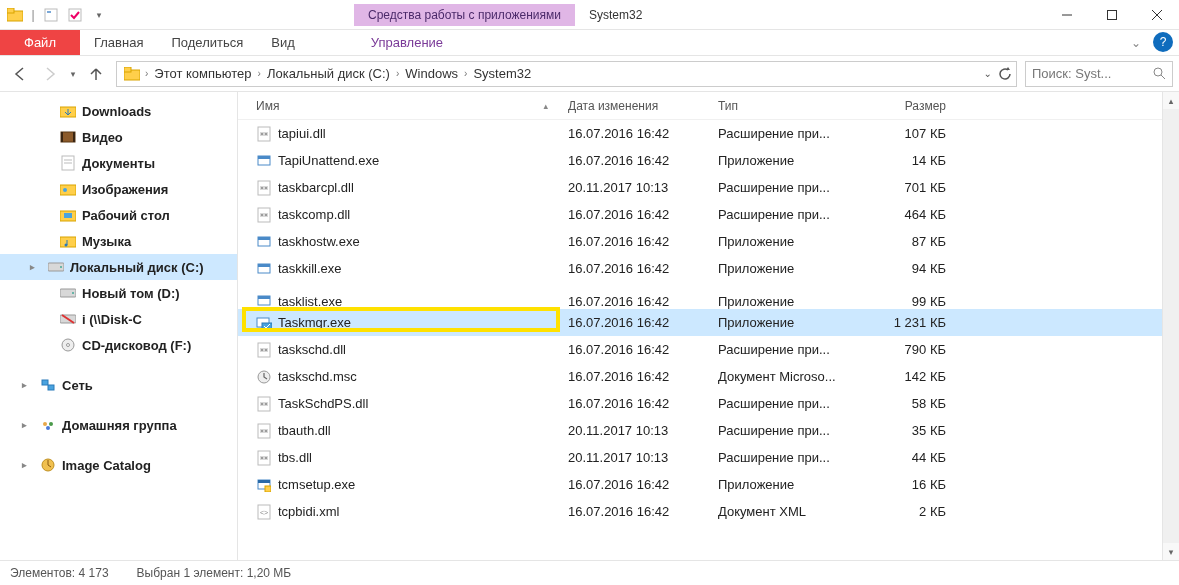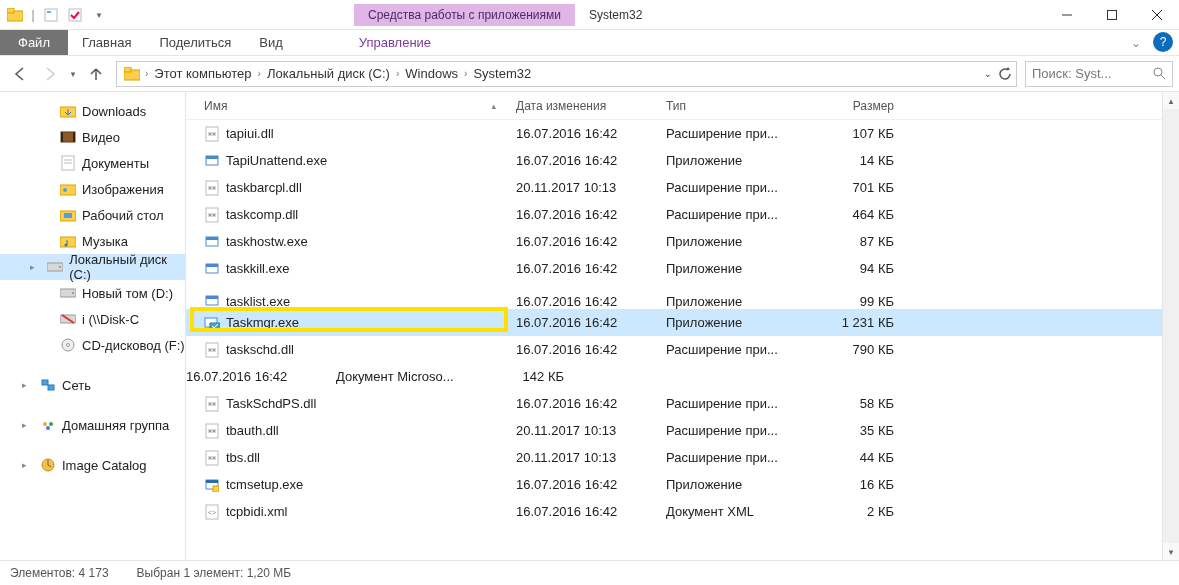--- a/index.html
+++ b/index.html
@@ -7,40 +7,40 @@
 
 .titlebar { height: 30px; display: flex; align-items: center; border-bottom: 1px solid #e5e5e5; background: #fff; }
 .titlebar .qat { display: flex; align-items: center; gap: 2px; padding: 0 4px; }
 .qat-icon { width: 22px; height: 22px; display: flex; align-items: center; justify-content: center; }
 .titlebar .context-tab { background: #e0b6e6; color: #4b2a6a; padding: 4px 14px; font-size: 12px; margin-left: 240px; margin-right: 10px; }
 .titlebar .title { font-size: 12px; color: #333; margin-left: 4px; }
 .titlebar .spacer { flex: 1; }
 .win-btn { width: 45px; height: 30px; display: flex; align-items: center; justify-content: center; font-size: 14px; color: #333; }
 
 .ribbon-tabs { height: 26px; display: flex; align-items: stretch; border-bottom: 1px solid #e5e5e5; }
-.file-tab { background: #737373; color: #fff; padding: 4px 18px; font-size: 13px; display:flex; align-items:center; }
+.file-tab { background: #ef4444; color: #fff; padding: 4px 24px; font-size: 13px; display:flex; align-items:center; }
 .rtab { padding: 4px 14px; font-size: 13px; color: #444; display: flex; align-items: center; }
 .rtab.context { color: #7a3a98; margin-left: 48px; }
 .ribbon-tabs .spacer { flex: 1; }
 .help-icon { width: 20px; height: 20px; border-radius: 50%; background: #0f6cbd; color: #fff; display:flex; align-items:center; justify-content:center; font-size:12px; margin: 2px 6px; }
 .caret-icon { display:flex; align-items:center; color:#888; padding:0 6px; }
 
 .nav-bar { height: 36px; display: flex; align-items: center; border-bottom: 1px solid #e5e5e5; padding: 0 6px; gap: 2px; }
 .nav-btn { width: 28px; height: 28px; display:flex; align-items:center; justify-content:center; color:#555; }
 .nav-btn.disabled { color: #ccc; }
 .addr-bar { flex: 1; height: 26px; border: 1px solid #ccc; display: flex; align-items: center; padding: 0 4px; margin-left: 4px; }
 .crumb { padding: 2px 4px; color: #333; font-size: 13px; }
 .crumb-sep { color: #777; font-size: 10px; padding: 0 2px; }
 .addr-bar .spacer { flex:1; }
 .addr-end { display:flex; align-items:center; gap:6px; color:#555; }
 .search-box { width: 148px; height: 26px; border: 1px solid #ccc; margin-left: 6px; display:flex; align-items:center; padding:0 6px; color:#777; font-size:13px; }
 .search-box .sic { margin-left:auto; color:#555; }
 
 .content { display: flex; height: 468px; }
-.sidebar { width: 186px; border-right: 1px solid #e5e5e5; overflow: hidden; padding-top: 6px; position:relative; }
+.sidebar { width: 238px; border-right: 1px solid #e5e5e5; overflow: hidden; padding-top: 6px; position:relative;font-weight:bold; }
 .side-item { display:flex; align-items:center; height: 26px; padding-left: 42px; font-size: 13px; color:#222; gap:6px; }
 .side-item .ic { width: 16px; height: 16px; display:flex; align-items:center; justify-content:center; font-size:13px; }
 .side-item.selected { background: #cde8ff; }
 .side-sep { height: 14px; }
 .side-caret { color:#888; font-size:9px; width:12px; display:inline-block; }
 
 .files { flex:1; display:flex; flex-direction:column; position:relative; }
 .file-header { display:flex; height: 28px; align-items:center; border-bottom: 1px solid #f0f0f0; font-size:12px; color:#555; }
 .col-name { width: 330px; padding-left: 18px; display:flex; align-items:center; gap:6px; }
 .col-date { width: 150px; }
@@ -454,20 +454,29 @@
                 <circle cx="9" cy="8" r="1" fill="#888"></circle>
               </svg>
             </span>
             <span>taskschd.dll</span>
           </div>
           <div class="col-date">16.07.2016 16:42</div>
           <div class="col-type">Расширение при...</div>
           <div class="col-size">790 КБ</div>
         </div>
         <div class="file-row" style="position: relative;">
+          <div class="col-name">
+            <span class="fic">
+              <svg width="14" height="14">
+                <circle cx="7" cy="7" r="6" fill="#eee" stroke="#999"></circle>
+                <path d="M7 3 L7 7 L10 9" stroke="#666" fill="none" stroke-width="1.2"></path>
+              </svg>
+            </span>
+            <span>taskschd.msc</span>
+          </div>
           <div class="col-date">16.07.2016 16:42</div>
           <div class="col-type">Документ Microso...</div>
           <div class="col-size">142 КБ</div>
         </div>
         <div class="file-row" style="position: relative;">
           <div class="col-name">
             <span class="fic">
               <svg width="14" height="16">
                 <rect x="1" y="1" width="12" height="14" fill="#fff" stroke="#bbb"></rect>
                 <rect x="3" y="6" width="8" height="4" fill="#d8d8d8"></rect>

